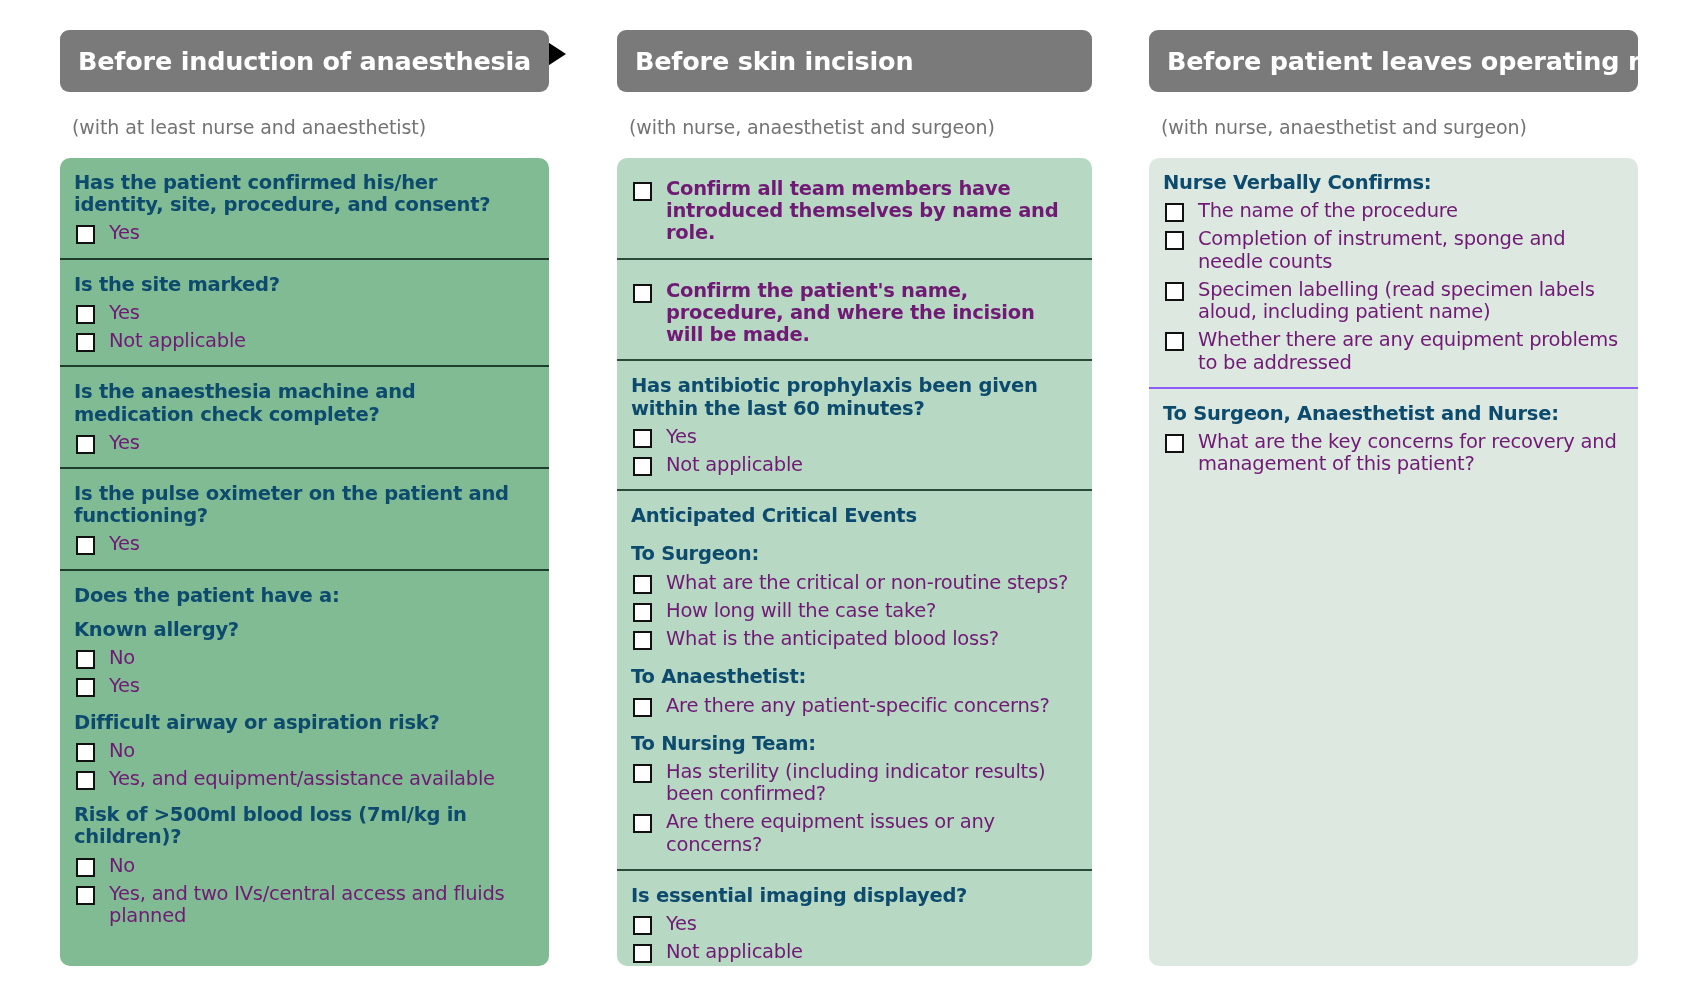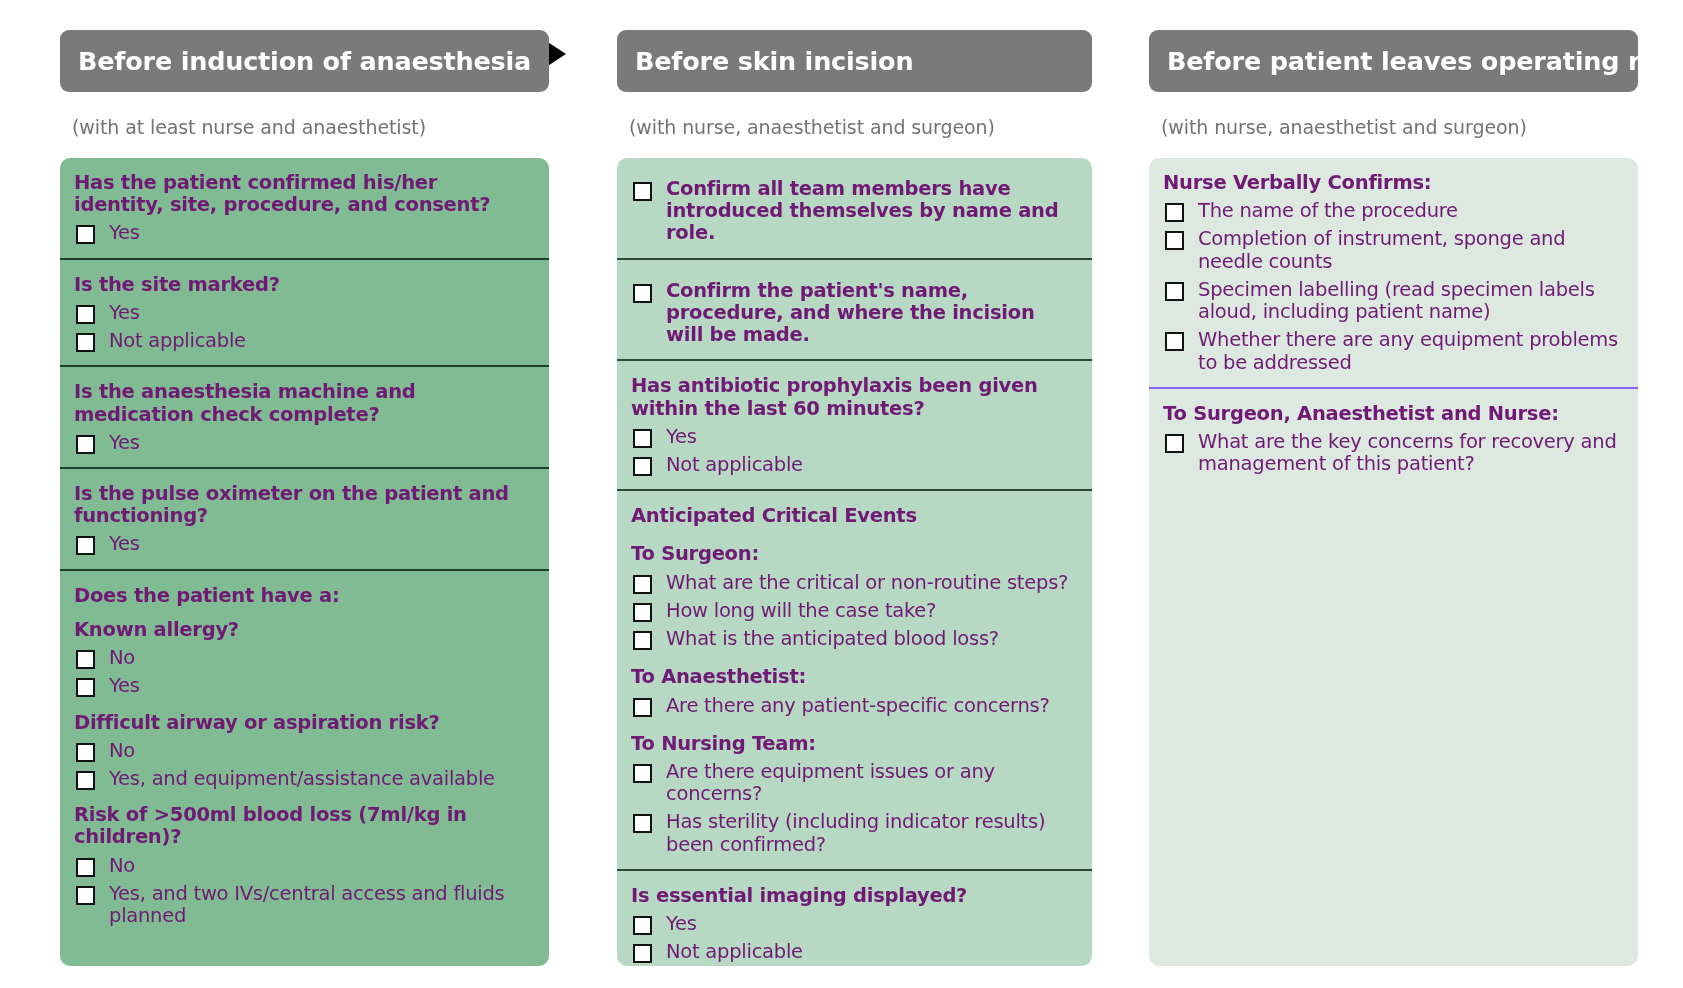--- a/index.html
+++ b/index.html
@@ -99,21 +99,21 @@
     padding: 14px 16px 13px 14px;
   }
   .card.g1 .sect + .sect { border-top: 2px solid #1f3d2c; }
   .card.g2 .sect + .sect { border-top: 2px solid #2b4a38; }
   .card.g3 .sect + .sect { border-top: 2px solid #8b5cf6; }
   .sect.filler { flex: 1; border-top: 0 !important; padding: 0; }
 
   .q {
     font-size: 19.5px;
     font-weight: bold;
-    color: #701a75;
+    color: #0c4a6e;
     line-height: 1.14;
     letter-spacing: -0.25px;
     margin-bottom: 4px;
   }
   .q.spaced { margin-top: 14px; }
   .q.subhead { margin-top: 16px; margin-bottom: 3px; }
   .q.groupname { margin-bottom: 12px; }
 
   
   .opt {
@@ -289,25 +289,25 @@
 
           <div class="q subhead">To Anaesthetist:</div>
           <div class="opt">
             <span class="cb"></span>
             <span class="lbl">Are there any patient-specific concerns?</span>
           </div>
 
           <div class="q subhead">To Nursing Team:</div>
           <div class="opt">
             <span class="cb"></span>
+            <span class="lbl">Has sterility (including indicator results) been confirmed?</span>
+          </div>
+          <div class="opt">
+            <span class="cb"></span>
             <span class="lbl">Are there equipment issues or any concerns?</span>
-          </div>
-          <div class="opt">
-            <span class="cb"></span>
-            <span class="lbl">Has sterility (including indicator results) been confirmed?</span>
           </div>
         </div>
 
         <div class="sect">
           <div class="q">Is essential imaging displayed?</div>
           <div class="opt">
             <span class="cb"></span>
             <span class="lbl">Yes</span>
           </div>
           <div class="opt">

